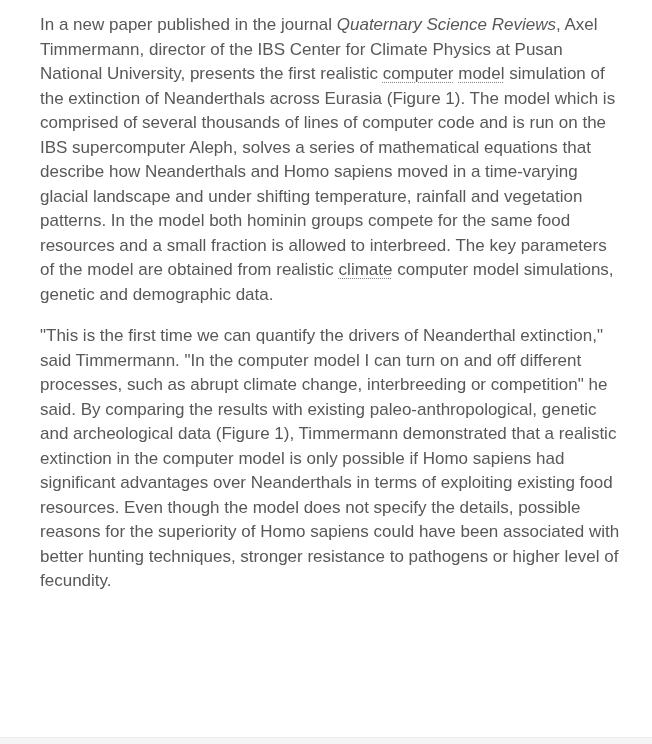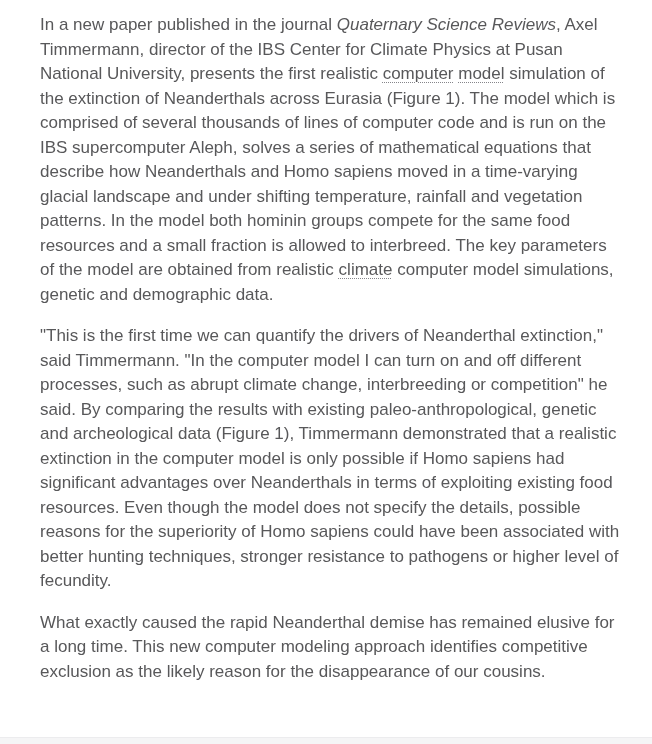--- a/index.html
+++ b/index.html
@@ -53,16 +53,15 @@
     box-sizing: border-box;
   }
 </style>
 </head>
 <body>
 
 <div class="page">
   <div class="article" id="article-body">
       <p><span>In a new paper published in the journal </span><em>Quaternary Science Reviews</em><span>, Axel Timmermann, director of the IBS Center for Climate Physics at Pusan National University, presents the first realistic </span><a class="intext-link">computer</a><span> </span><a class="intext-link">model</a><span> simulation of the extinction of Neanderthals across Eurasia (Figure 1). The model which is comprised of several thousands of lines of computer code and is run on the IBS supercomputer Aleph, solves a series of mathematical equations that describe how Neanderthals and Homo sapiens moved in a time-varying glacial landscape and under shifting temperature, rainfall and vegetation patterns. In the model both hominin groups compete for the same food resources and a small fraction is allowed to interbreed. The key parameters of the model are obtained from realistic </span><a class="intext-link">climate</a><span> computer model simulations, genetic and demographic data.</span></p>
       <p><span>"This is the first time we can quantify the drivers of Neanderthal extinction," said Timmermann. "In the computer model I can turn on and off different processes, such as abrupt climate change, interbreeding or competition" he said. By comparing the results with existing paleo-anthropological, genetic and archeological data (Figure 1), Timmermann demonstrated that a realistic extinction in the computer model is only possible if Homo sapiens had significant advantages over Neanderthals in terms of exploiting existing food resources. Even though the model does not specify the details, possible reasons for the superiority of Homo sapiens could have been associated with better hunting techniques, stronger resistance to pathogens or higher level of fecundity.</span></p>
-      <p><span>What exactly caused the rapid Neanderthal demise has remained elusive for a long time. This new computer modeling approach identifies competitive exclusion as the likely reason for the disappearance of our cousins.</span></p>
     </div>
   <div class="bottom-strip"></div>
 </div>
 
 </body></html>

